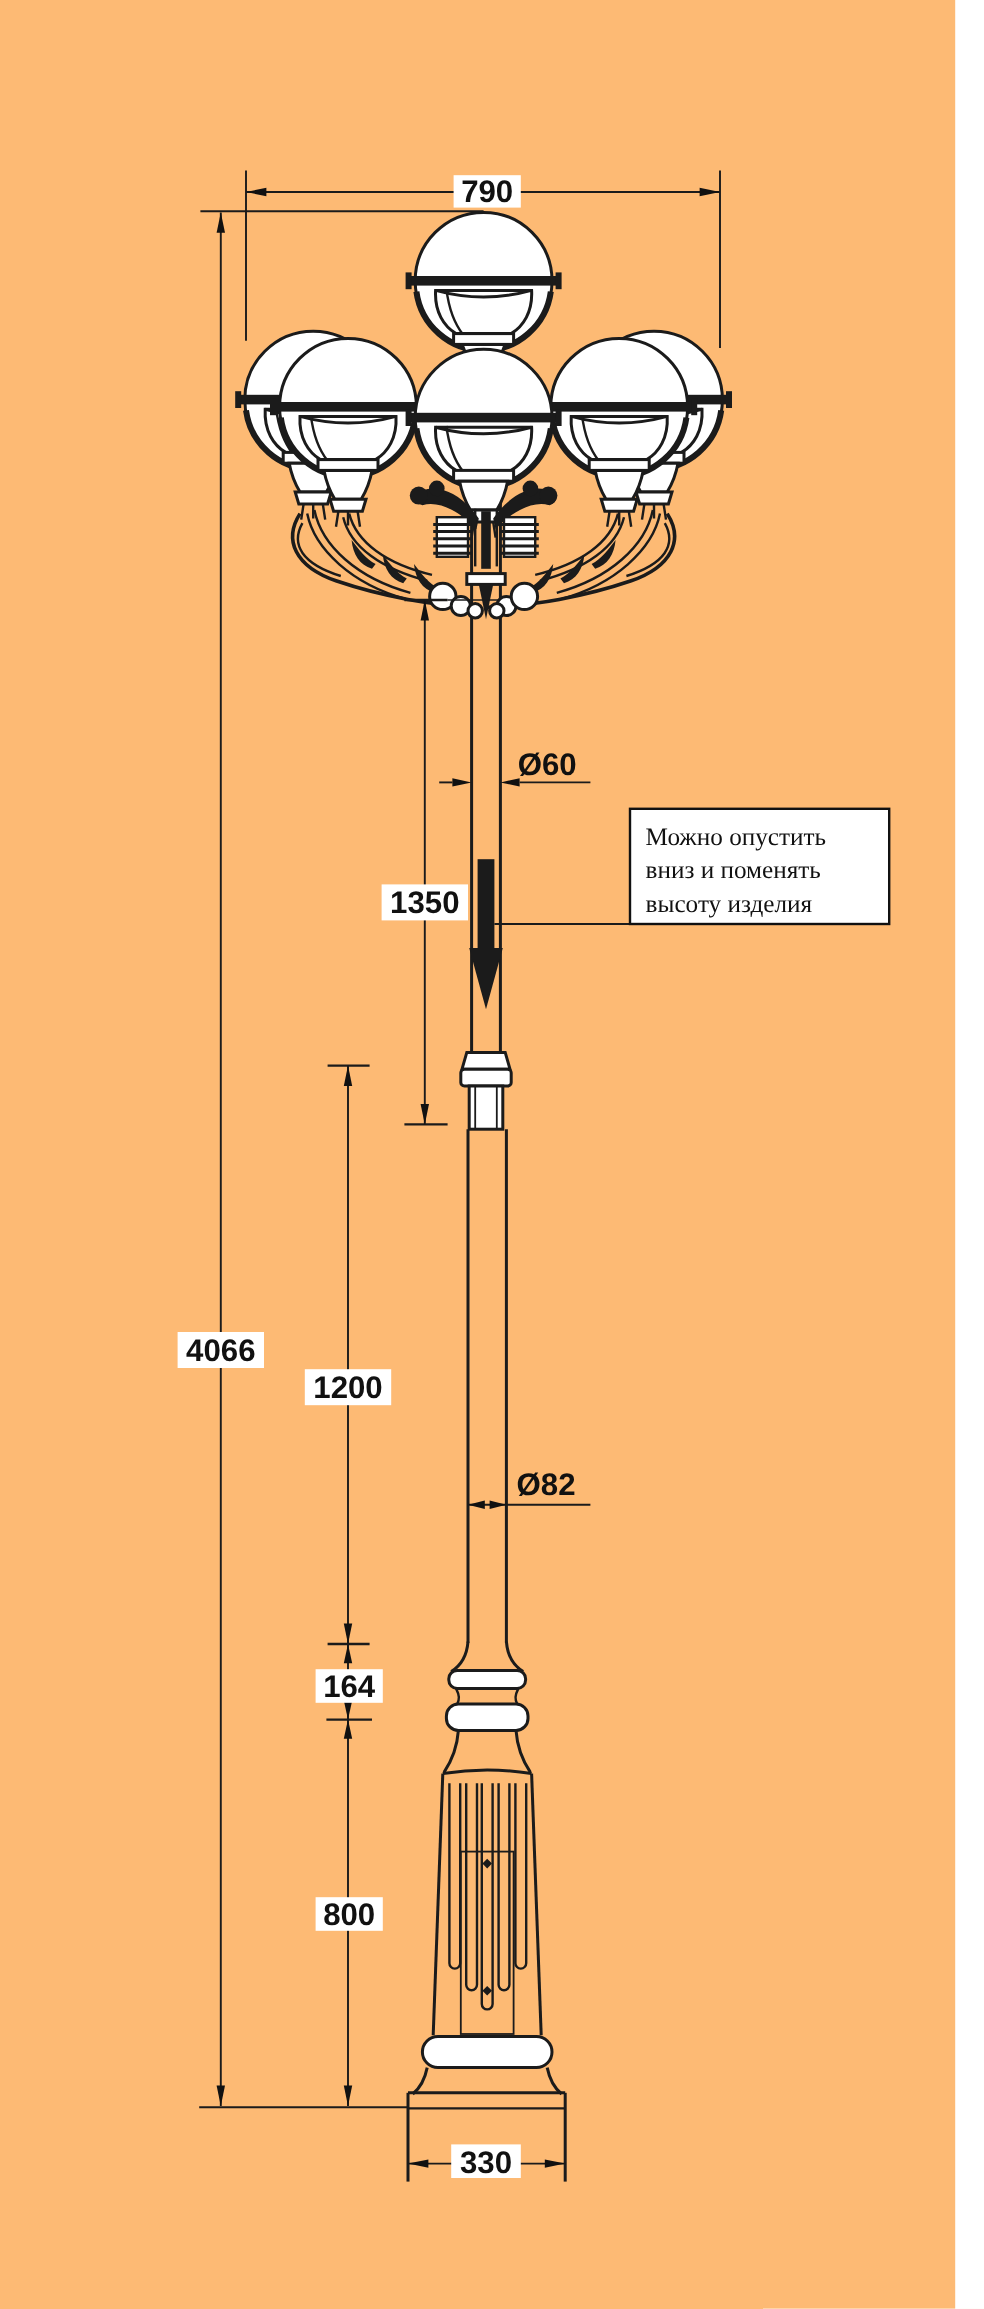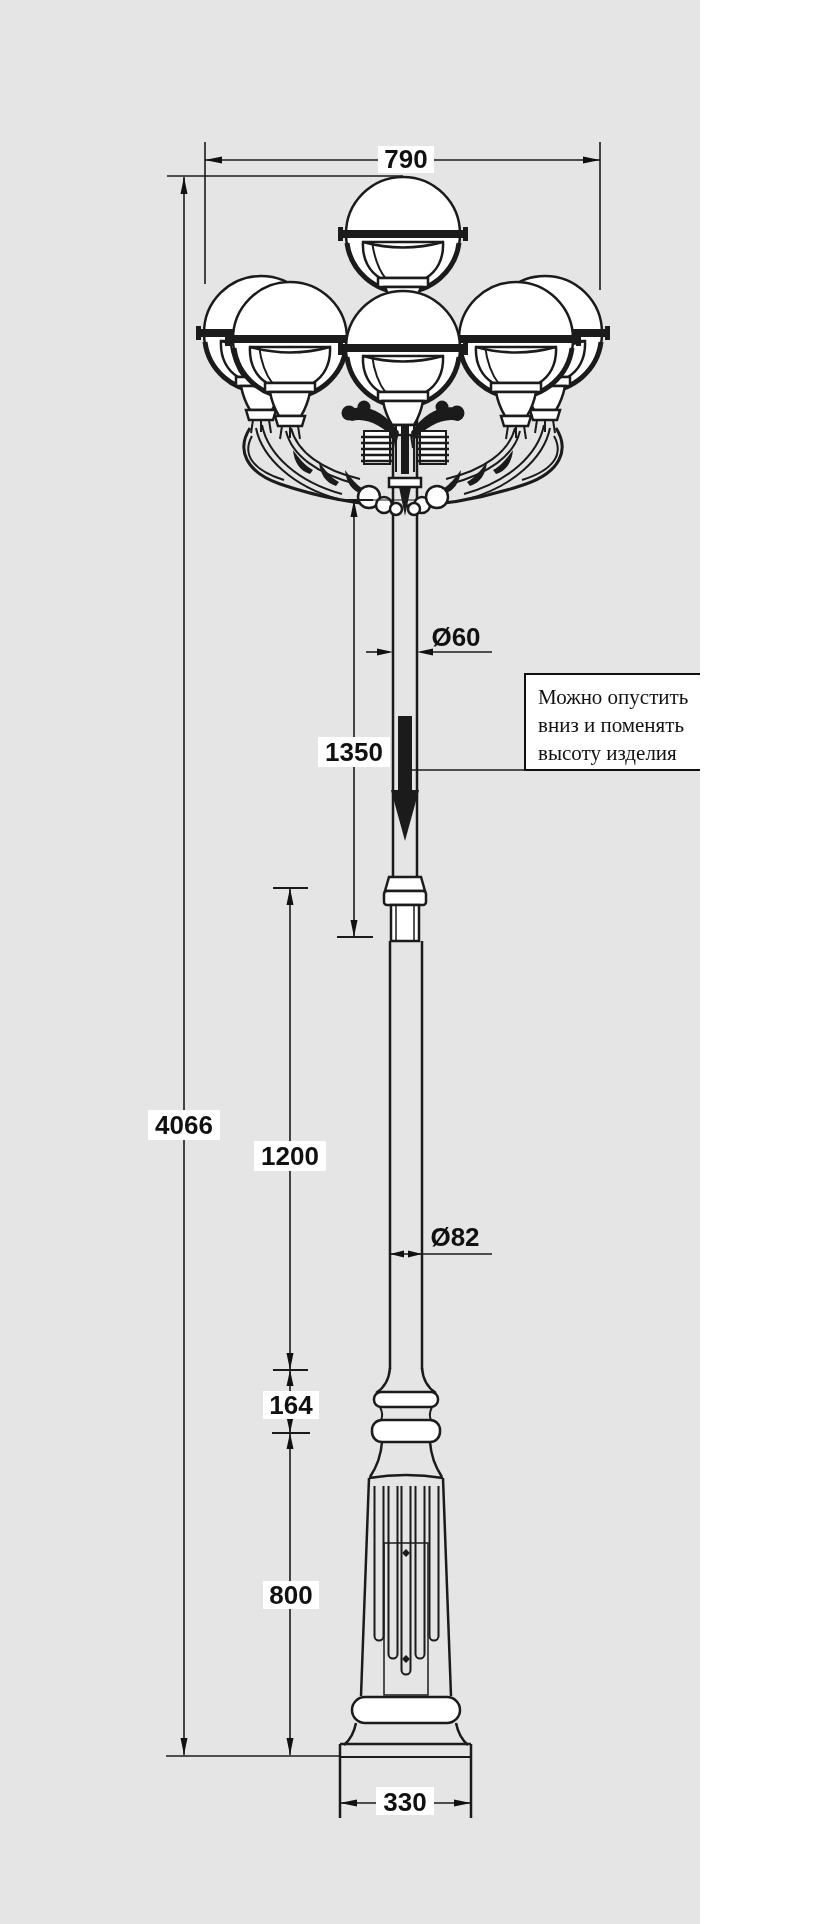--- a/index.html
+++ b/index.html
@@ -1,17 +1,17 @@
 <!DOCTYPE html>
 <html><head>
 <meta charset="utf-8">
 <style>
   html,body { margin:0; padding:0; background:#ffffff; }
   .canvas {
-    position:relative; width:700px; height:1924px; background:#e5e5e5;
+    position:relative; width:796px; height:1924px; background:#fdba74;
     font-family:"Liberation Sans", sans-serif; overflow:hidden;
   }
   svg { display:block; }
   .dim-text {
     font-family:"Liberation Sans", sans-serif;
     font-weight:bold; font-size:26px; fill:#111;
   }
   .note-text {
     font-family:"Liberation Serif", serif;
     font-size:21px; fill:#111;

